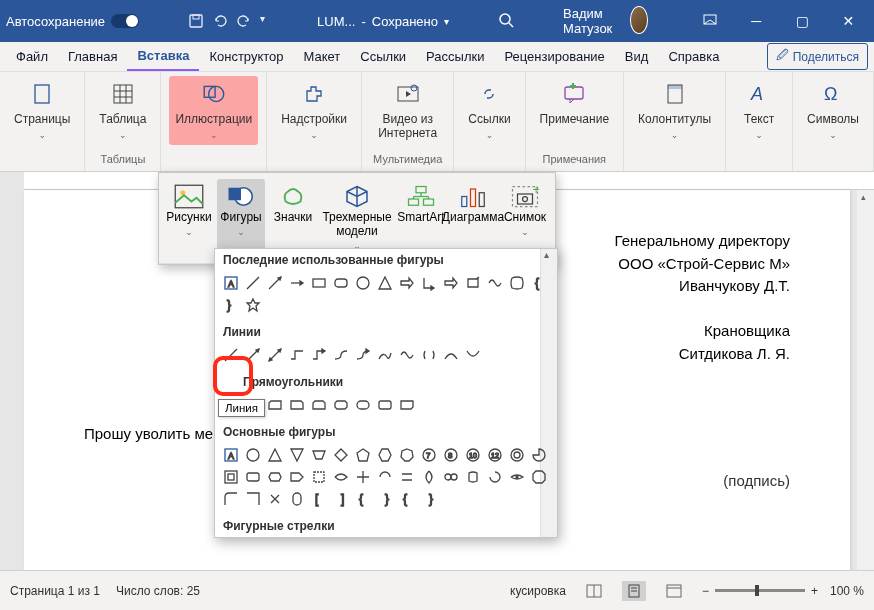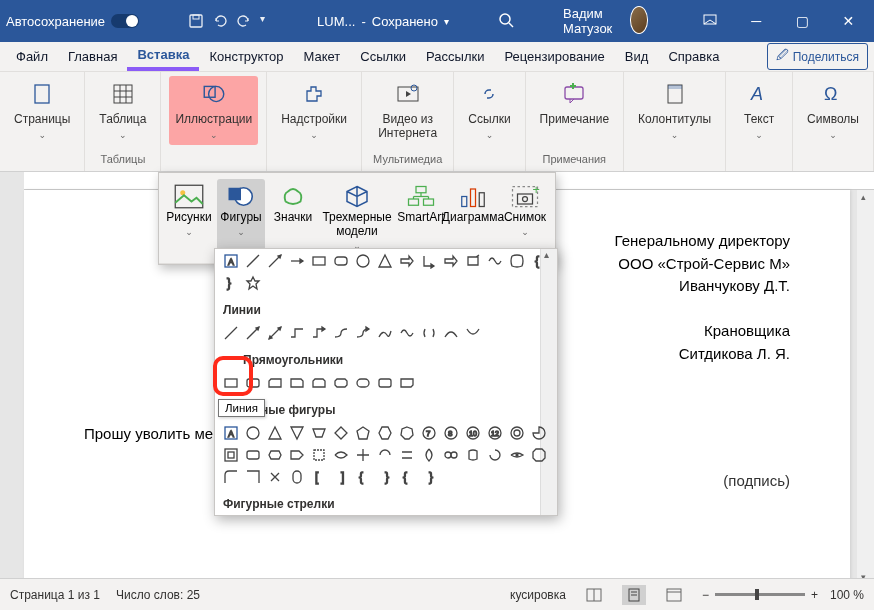--- a/index.html
+++ b/index.html
@@ -13,40 +13,40 @@
 .qat span { width: 16px; height: 16px; opacity: .9; }
 .title-center { flex: 1; text-align: right; display: flex; align-items: center; justify-content: center; gap: 6px; }
 .title-center .chev { font-size: 10px; }
 .user { display: flex; align-items: flex-start; gap: 8px; }
 .avatar { width: 28px; height: 28px; border-radius: 50%; background: linear-gradient(135deg,#8a6d4a,#5a3d20); border: 1px solid #fff; }
 .winbtns { display: flex; gap: 0; margin-left: 8px; }
 .winbtns div { width: 46px; height: 30px; display: flex; align-items: center; justify-content: center; font-size: 14px; }
 
 .tabs { height: 30px; background: #f3f2f1; border-bottom: 1px solid #e1dfdd; display: flex; align-items: center; font-size: 13px; padding: 0 6px; }
 .tab { padding: 0 10px; height: 100%; display: flex; align-items: center; color: #0f172a; cursor: pointer; }
-.tab.active { color: #2b579a; border-bottom: 4px solid #8b5cf6; font-weight: 600; }
+.tab.active { color: #2b579a; border-bottom: 2px solid #8b5cf6; font-weight: 600; }
 .share { margin-left: auto; color: #2b579a; border: 1px solid #2b579a; border-radius: 3px; padding: 2px 8px; font-size: 12px; display: flex; align-items: center; gap: 4px; }
 
 .ribbon { height: 100px; background: #f3f2f1; border-bottom: 1px solid #d0d0d0; display: flex; font-size: 12px; color: #323130; position: relative; }
 .rgroup { border-right: 1px solid #e1dfdd; padding: 4px 8px; display: flex; flex-direction: column; align-items: center; justify-content: space-between; }
 .rgroup .top { display: flex; gap: 2px; flex: 1; align-items: flex-start; }
 .rbtn { display: flex; flex-direction: column; align-items: center; gap: 4px; padding: 4px 6px; border-radius: 3px; min-width: 50px; text-align: center; line-height: 1.2; }
 .rbtn.sel { background: #fca5a5; }
 .rbtn .ico { width: 28px; height: 28px; display: flex; align-items: center; justify-content: center; }
 .rbtn .chev { font-size: 9px; color: #666; }
 .glabel { font-size: 11px; color: #666; padding-bottom: 2px; }
 
 .doc { position: absolute; top: 172px; left: 0; right: 0; bottom: 26px; background: #e6e6e6; overflow: hidden; }
 .ruler { height: 18px; background: #fff; border-bottom: 1px solid #ccc; margin-left: 24px; }
 .page { background: #fff; margin: 0 24px; height: 100%; padding: 40px 60px; box-shadow: 1px 0 3px rgba(0,0,0,.1); position: relative; }
 .page .right { text-align: right; font-size: 15px; line-height: 1.5; color: #000; }
 .page .body { font-size: 15px; margin-top: 60px; }
 .page .sig { text-align: right; font-size: 15px; margin-top: 30px; color: #333; }
 
-.status { position: absolute; bottom: 0; left: 0; right: 0; height: 32px; background: #f3f2f1; border-top: 1px solid #d0d0d0; display: flex; align-items: center; font-size: 12px; color: #323130; padding: 0 10px; gap: 16px; }
+.status { position: absolute; bottom: 0; left: 0; right: 0; height: 40px; background: #f3f2f1; border-top: 1px solid #d0d0d0; display: flex; align-items: center; font-size: 12px; color: #323130; padding: 0 10px; gap: 16px; }
 .status .sp { flex: 1; }
 .status .vbtn { width: 24px; height: 20px; display: flex; align-items: center; justify-content: center; }
 .zoom { display: flex; align-items: center; gap: 6px; }
 .zoom .slider { width: 90px; height: 3px; background: #888; position: relative; }
 .zoom .slider::after { content: ''; position: absolute; left: 40px; top: -4px; width: 4px; height: 11px; background: #444; }
 
 
 .subgal { position: absolute; top: 172px; left: 158px; width: 398px; background: #f3f2f1; border: 1px solid #c8c6c4; box-shadow: 2px 4px 10px rgba(0,0,0,.25); z-index: 20; }
 .subgal .row { display: flex; padding: 6px 6px 8px; gap: 4px; border-bottom: 1px solid #e1dfdd; }
 .sbtn { display: flex; flex-direction: column; align-items: center; gap: 2px; padding: 4px 4px; font-size: 12px; text-align: center; line-height: 1.15; border-radius: 3px; min-width: 48px; }
@@ -373,20 +373,21 @@
           </svg>
         </div>
         <span>Снимок</span>
         <span class="chev" style="font-size:9px;color:#666;">⌄</span>
       </div>
   </div>
 </div>
 
 <div class="shapes">
   <div class="sbar"></div>
+  <div class="sect">Последние использованные фигуры</div>
   <div class="grid" id="recent-grid">
       <div class="sh">
         <svg viewBox="0 0 16 16">
           <rect x="2" y="2" width="12" height="12" stroke="#2b579a"></rect>
           <text x="5" y="12" font-size="9" fill="#2b579a">A</text>
         </svg>
       </div>
       <div class="sh">
         <svg viewBox="0 0 16 16">
           <line x1="2" y1="14" x2="14" y2="2"></line>

